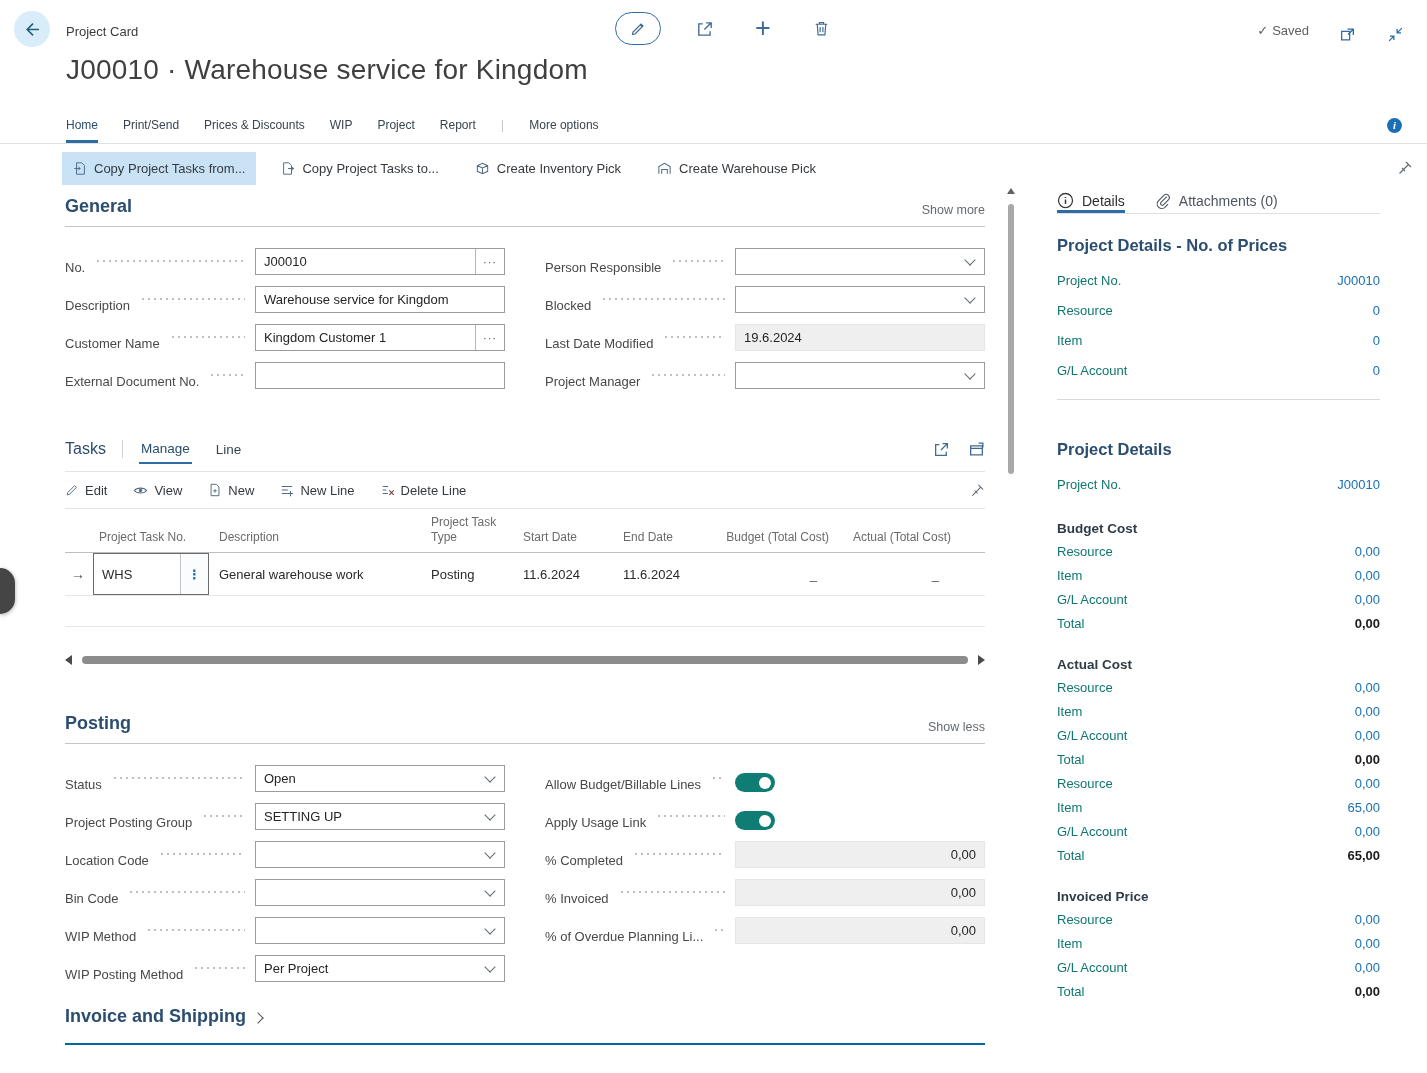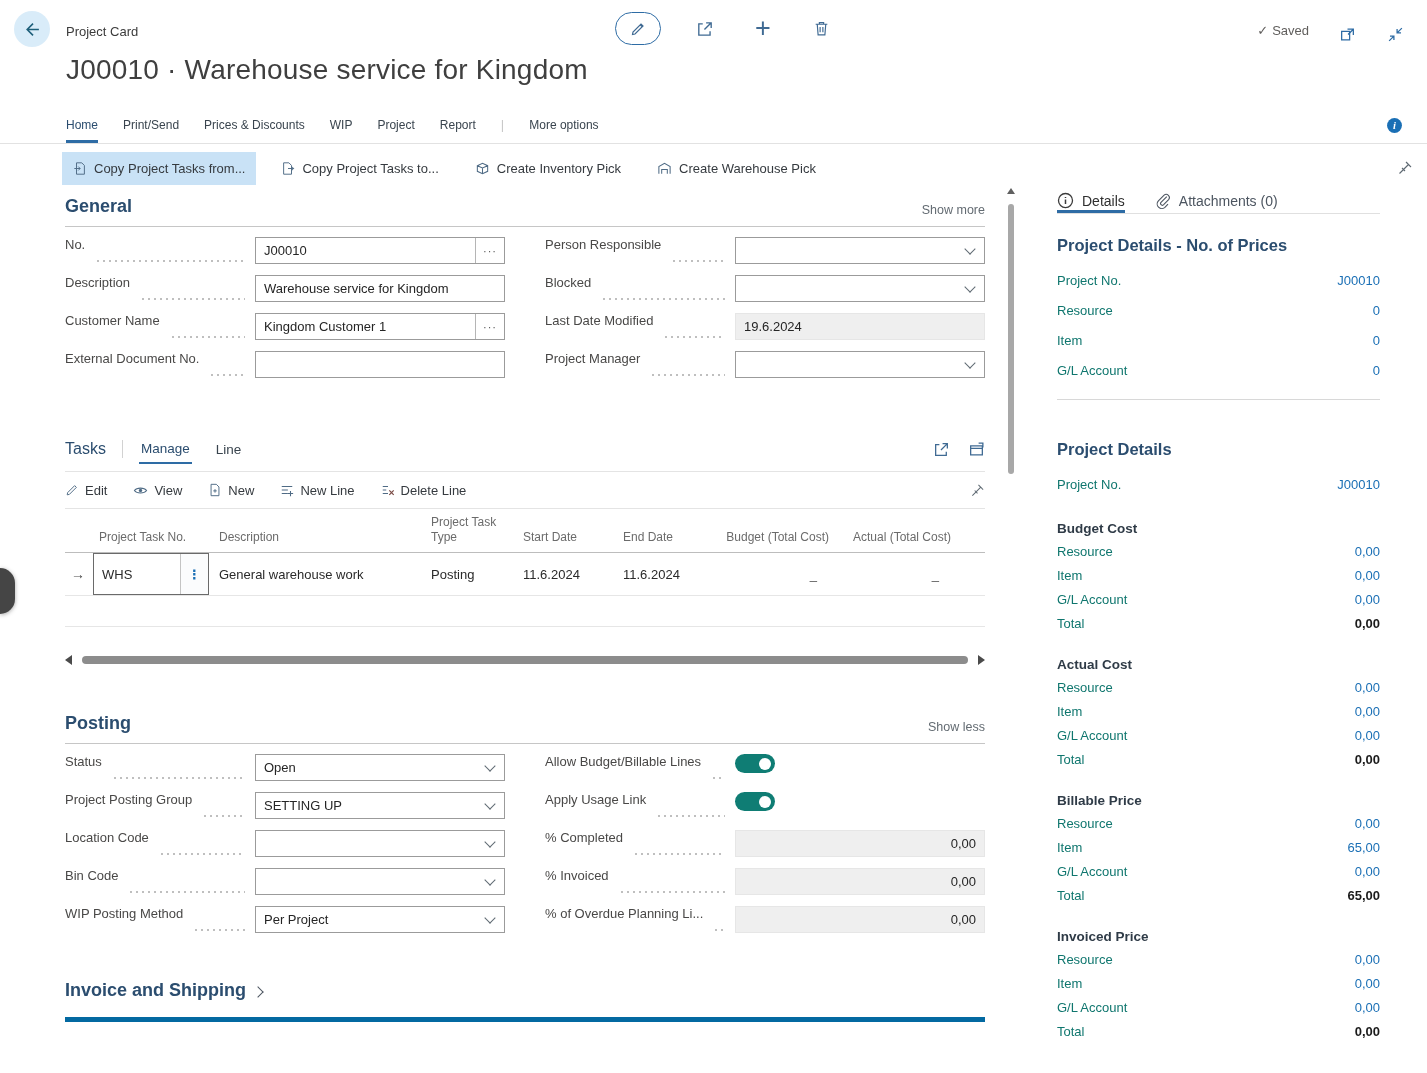--- a/index.html
+++ b/index.html
@@ -36,21 +36,21 @@
   .action-btn.highlight{background:#c9e2f6}
   .pin-btn{margin-left:auto;cursor:pointer}
 
   
   .main{position:absolute;left:65px;top:196px;width:920px}
   .section-head{display:flex;justify-content:space-between;align-items:flex-end;border-bottom:1px solid #c6c6c6;padding-bottom:9px}
   .section-title{font-size:18px;font-weight:700;color:#2b4d6f}
   .show-link{font-size:12.5px;color:#636b72;cursor:pointer}
   .field-cols{display:flex;gap:40px;margin-top:10px}
   .fcol{width:440px;display:flex;flex-direction:column}
-  .field-row{display:flex;align-items:flex-start;height:38px}
+  .field-row{display:flex;align-items:flex-end;height:38px}
   .flabel{font-size:13px;color:#494847;white-space:nowrap;flex-shrink:0}
   .dots{flex:1;height:2px;margin:10px 10px 0;align-self:center;background-image:radial-gradient(circle,#bfbfbf 1px,transparent 1.1px);background-size:6px 2px;background-repeat:repeat-x;background-position:0 50%}
   .control{width:250px;height:27px;border:1px solid #9b9b9b;background:#fff;display:flex;align-items:center;padding:0 8px;font-size:13px;color:#252525;flex-shrink:0}
   .control .cval{flex:1;white-space:nowrap;overflow:hidden}
   .control .assist{flex-shrink:0;border-left:1px solid #b5b5b5;margin-right:-8px;height:100%;display:flex;align-items:center;padding:0 7px;color:#555;font-size:11px;letter-spacing:1px;cursor:pointer}
   .chev{flex-shrink:0;width:8px;height:8px;border-right:1.4px solid #5f6a73;border-bottom:1.4px solid #5f6a73;transform:rotate(45deg);margin:-4px 2px 0 6px}
   .control.readonly{background:#efefef;border-color:#e6e6e6}
   .control.readonly.num .cval{text-align:right}
   .control-area{width:250px;flex-shrink:0;display:flex;align-items:center}
   .toggle{width:40px;height:19px;border-radius:10px;background:#0f7d74;position:relative;cursor:pointer}
@@ -78,21 +78,21 @@
   .harrow{width:0;height:0;cursor:pointer}
   .harrow.left{border-top:5px solid transparent;border-bottom:5px solid transparent;border-right:7px solid #4a4a4a}
   .harrow.right{border-top:5px solid transparent;border-bottom:5px solid transparent;border-left:7px solid #4a4a4a}
   .htrack{flex:1;height:8px;margin:0 8px;position:relative}
   .hthumb{position:absolute;left:2px;right:2px;top:0;height:8px;border-radius:4px;background:#8c8c8c;cursor:grab}
 
   
   .posting{margin-top:46px}
 
   
-  .invoice-head{margin-top:36px;display:flex;align-items:center;gap:8px;padding-bottom:16px;border-bottom:5px solid #0369a1;cursor:pointer}
+  .invoice-head{margin-top:24px;display:flex;align-items:center;gap:8px;padding-bottom:16px;border-bottom:2px solid #0369a1;cursor:pointer}
   .chev-right{width:8px;height:8px;border-right:1.6px solid #4c5560;border-bottom:1.6px solid #4c5560;transform:rotate(-45deg);margin-top:2px}
 
   
   .factbox{position:absolute;left:1057px;top:192px;width:323px}
   .fb-tabs{display:flex;gap:30px;border-bottom:1px solid #e0e0e0}
   .fb-tab{display:flex;align-items:center;gap:8px;font-size:14px;color:#4c5560;padding-bottom:4px;cursor:pointer}
   .fb-tab.active{color:#2f2f2f;box-shadow:inset 0 -3px 0 #2e6ca5}
   .fb-heading{font-size:16.5px;font-weight:700;color:#2b4d6f;margin:22px 0 10px}
   .fb-heading.second{margin-top:40px}
   .fb-row{display:flex;justify-content:space-between;align-items:center;height:30px;font-size:13px}
@@ -454,20 +454,28 @@
         </div>
         <div class="field-row">
           <span class="flabel">Bin Code</span>
             <span class="dots"></span>
           <div class="control">
               <span class="cval"></span>
               <span class="chev"></span>
             </div>
         </div>
         <div class="field-row">
+          <span class="flabel">WIP Method</span>
+            <span class="dots"></span>
+          <div class="control">
+              <span class="cval"></span>
+              <span class="chev"></span>
+            </div>
+        </div>
+        <div class="field-row">
           <span class="flabel">WIP Posting Method</span>
             <span class="dots"></span>
           <div class="control">
               <span class="cval">Per Project</span>
               <span class="chev"></span>
             </div>
         </div>
       </div>
       <div class="fcol">
         <div class="field-row">
@@ -587,21 +595,20 @@
     </div>
   <div class="fb-row small">
       <span class="fb-label">G/L Account</span>
       <span class="fb-value">0,00</span>
     </div>
   <div class="fb-row small">
       <span class="fb-label">Total</span>
       <span class="fb-total">0,00</span>
     </div>
 
-  <div class="fb-group-title">Billable Price</div>
   <div class="fb-row small">
       <span class="fb-label">Resource</span>
       <span class="fb-value">0,00</span>
     </div>
   <div class="fb-row small">
       <span class="fb-label">Item</span>
       <span class="fb-value">65,00</span>
     </div>
   <div class="fb-row small">
       <span class="fb-label">G/L Account</span>

